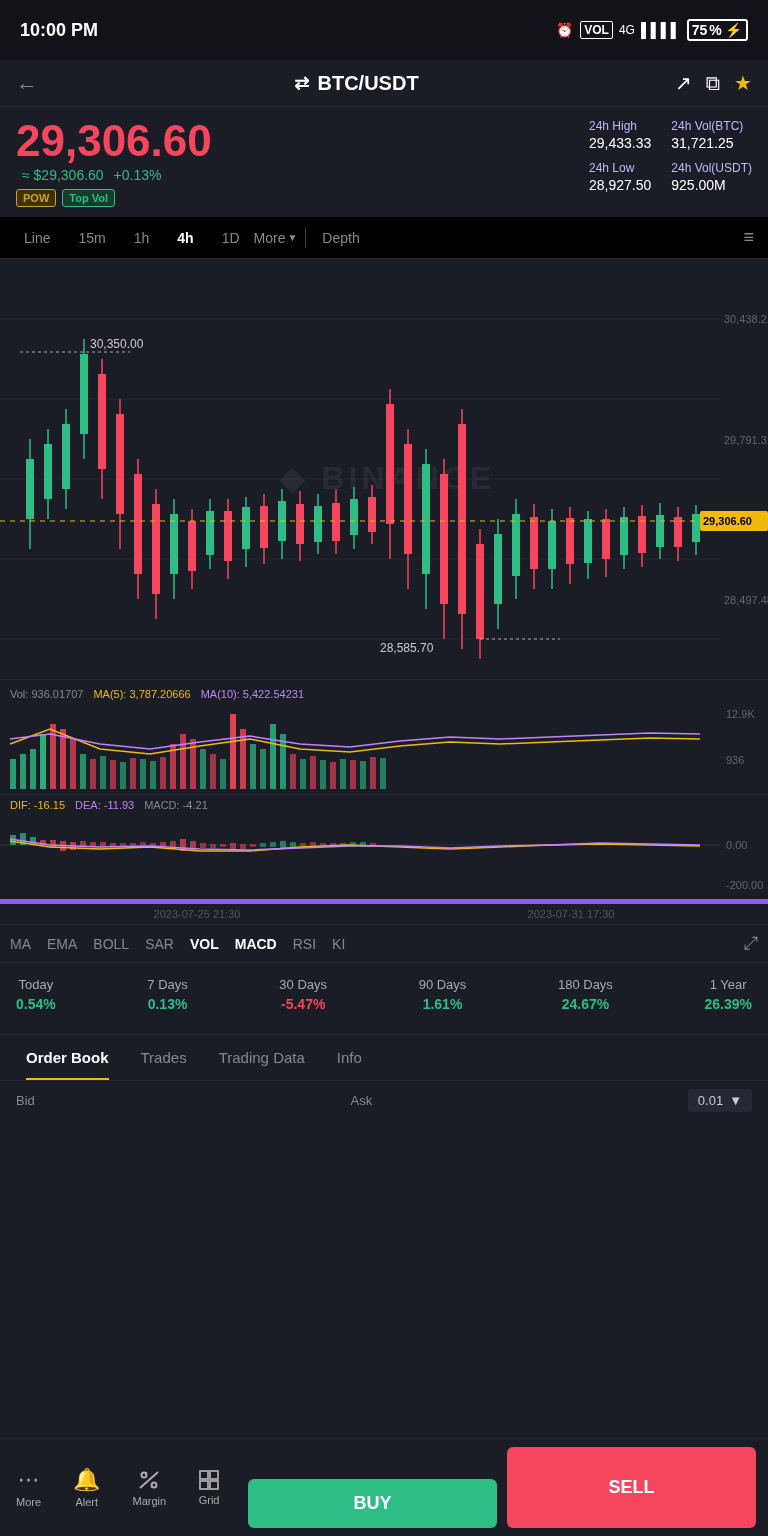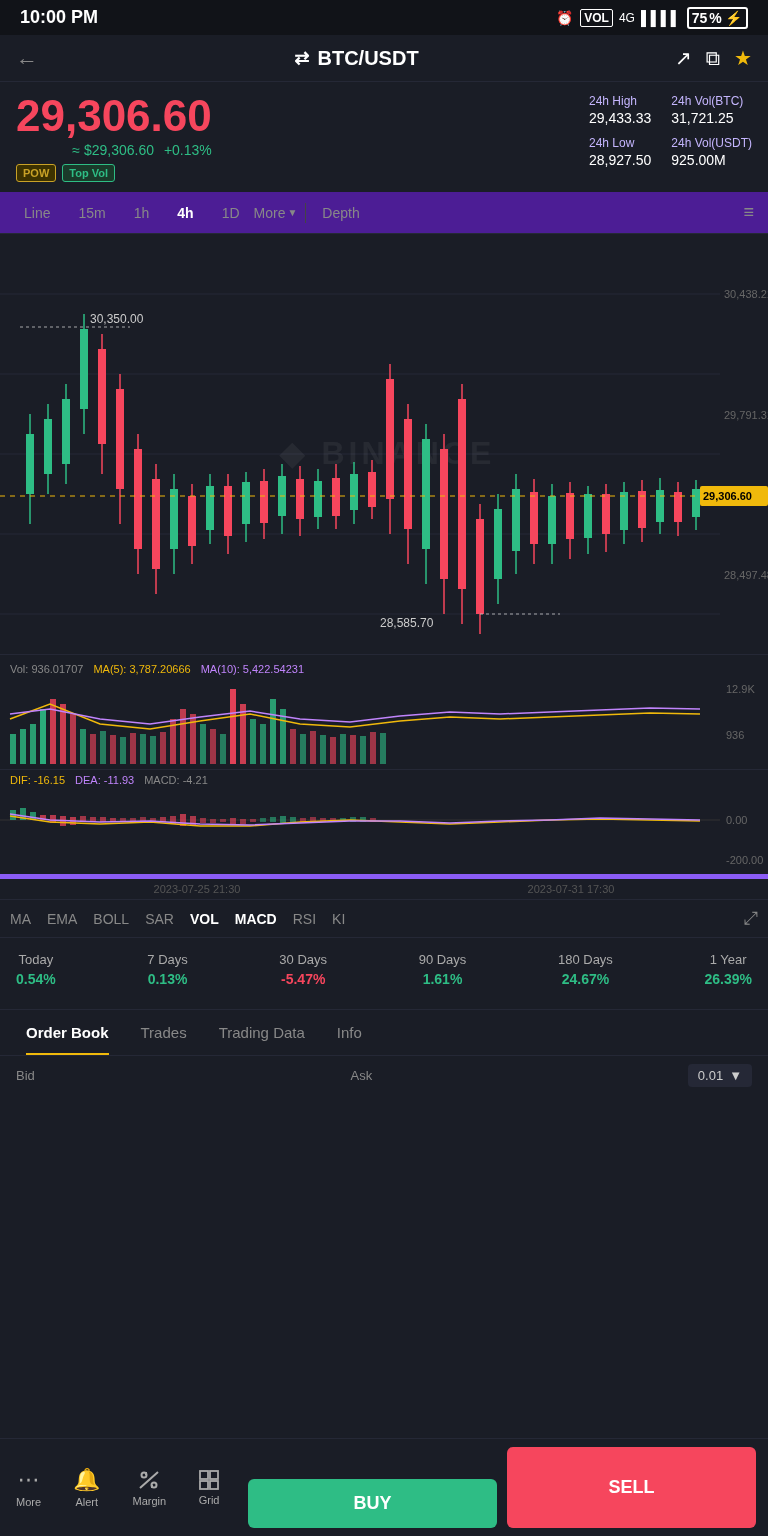--- a/index.html
+++ b/index.html
@@ -13,21 +13,21 @@
       overflow-x: hidden;
     }
 
     
     .status-bar {
       background: #111318;
       display: flex;
       justify-content: space-between;
       align-items: center;
       padding: 8px 20px;
-      height: 35px;
+      height: 60px;
     }
     .status-time { font-size: 18px; font-weight: 600; color: #fff; }
     .status-icons { display: flex; align-items: center; gap: 6px; }
     .status-icons span { font-size: 14px; color: #fff; }
     .battery {
       display: inline-flex; align-items: center; gap: 2px;
       border: 2px solid #fff; border-radius: 3px; padding: 1px 3px;
       font-size: 12px; font-weight: 700;
     }
 
@@ -50,37 +50,37 @@
     
     .price-section {
       background: #1a1d26;
       padding: 12px 16px 10px;
       display: flex;
       justify-content: space-between;
       align-items: flex-start;
     }
     .price-left {}
     .main-price { font-size: 44px; font-weight: 700; color: #f6465d; line-height: 1; }
-    .price-usd { font-size: 14px; color: #aaa; margin-top: 4px; text-align: right; }
+    .price-usd { font-size: 14px; color: #aaa; margin-top: 4px; }
     .price-usd span { color: #2ebd85; margin-left: 6px; }
     .price-badges { display: flex; gap: 6px; margin-top: 6px; }
     .badge {
       font-size: 11px; padding: 2px 6px; border-radius: 3px; font-weight: 600;
     }
     .badge-pow { background: #3d3200; color: #c9a227; border: 1px solid #c9a227; }
     .badge-vol { background: #1a3a2a; color: #2ebd85; border: 1px solid #2ebd85; }
 
     .price-right { display: flex; gap: 20px; }
     .price-stat { text-align: left; }
     .price-stat .label { font-size: 12px; color: #c4b5fd; }
     .price-stat .value { font-size: 14px; color: #fff; font-weight: 500; margin-top: 2px; }
 
     
     .chart-tabs {
-      background: #4c1d95;
+      background: #000000;
       display: flex;
       align-items: center;
       padding: 0 10px;
       border-bottom: 1px solid #252836;
       gap: 0;
     }
     .chart-tab {
       padding: 10px 14px;
       font-size: 14px;
       color: #888;

